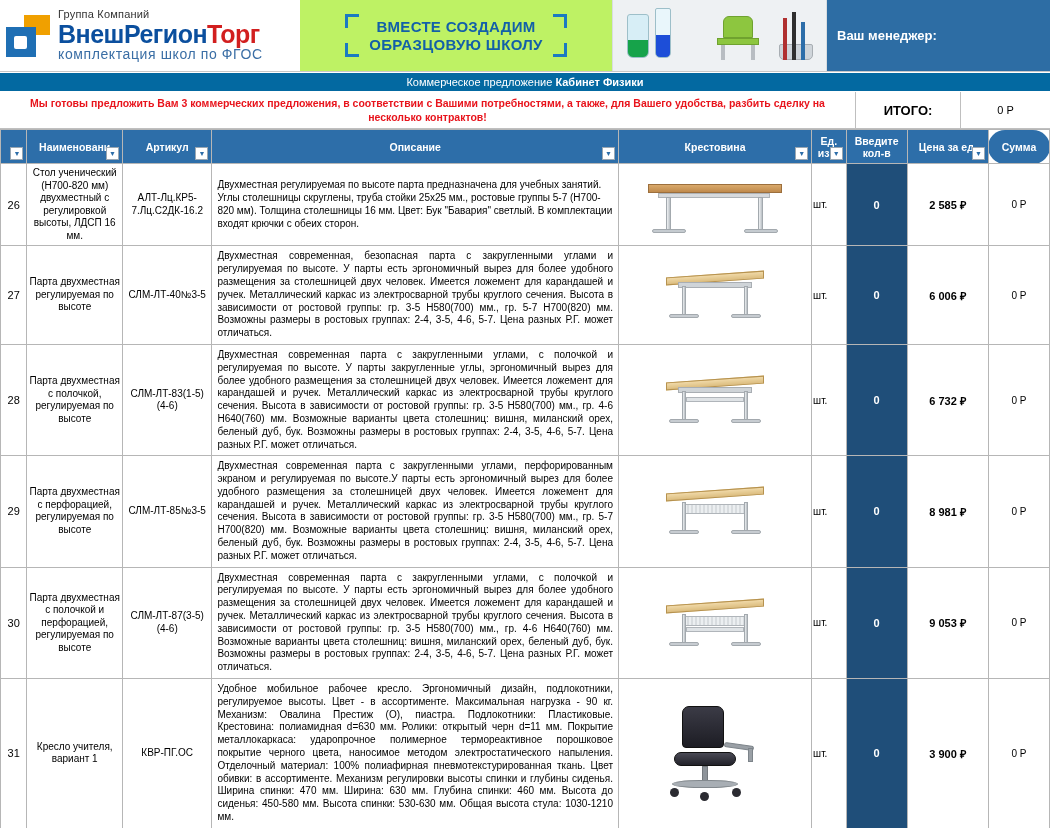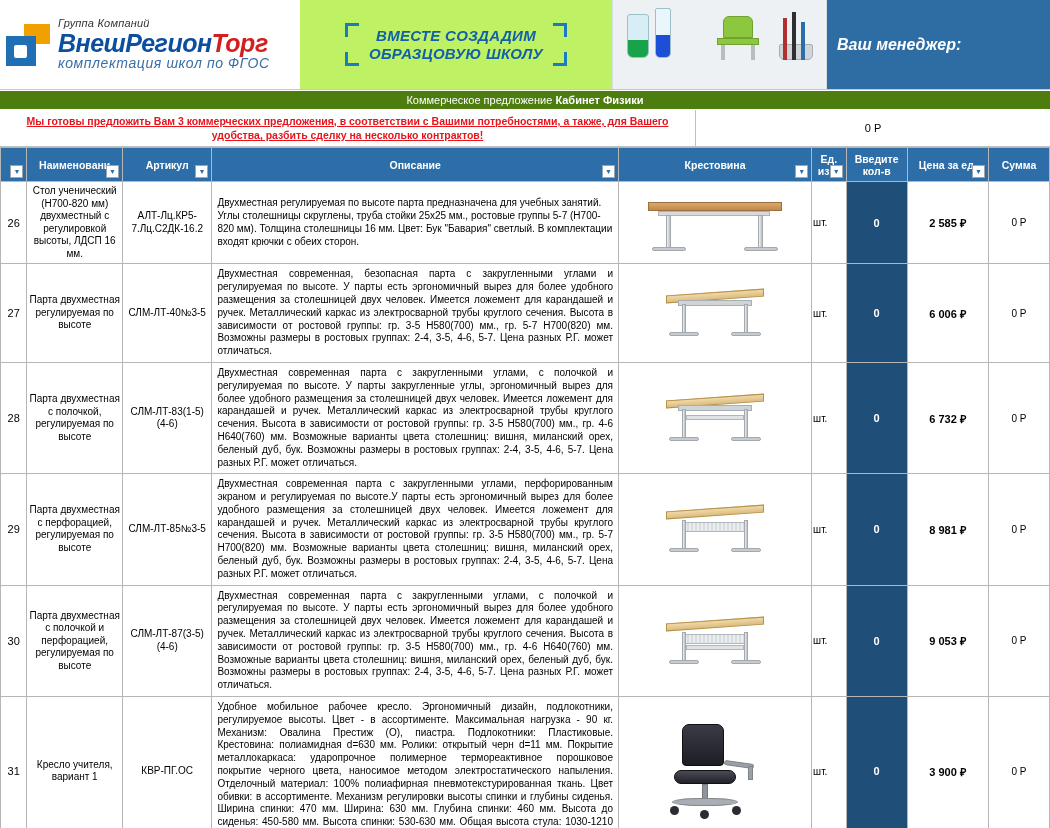--- a/index.html
+++ b/index.html
@@ -9,23 +9,22 @@
     font-family: "Liberation Sans", sans-serif;
     font-size: 11px;
     color: #000;
     background: #fff;
   }
   .page { width: 1050px; position: relative; }
 
   
   .header {
     display: flex;
-    height: 90px;
+    height: 72px;
     border-bottom: 1px solid #c8c8c8;
-    font-style: italic;
   }
   .logo-cell {
     width: 300px;
     display: flex;
     align-items: center;
     padding: 4px 6px;
     gap: 6px;
     background: #fff;
   }
   .logo-mark {
@@ -79,50 +78,49 @@
     position: relative;
     overflow: hidden;
     border-left: 1px solid #d8dde0;
     border-right: 1px solid #d8dde0;
   }
   .manager-cell {
     flex: 1;
     background: #2d6da4;
     color: #fff;
     font-weight: bold;
-    font-size: 16px;
+    font-size: 13px;
     display: flex;
     align-items: center;
     padding-left: 10px;
   }
 
   
   .title-strip {
-    background: #4d7c0f;
+    background: #0369a1;
     color: #fff;
     text-align: center;
     font-size: 11px;
     padding: 3px 0;
     border-top: 1px solid #fff;
     border-bottom: 1px solid #fff;
   }
   .title-strip b { font-weight: bold; }
 
   
   .notice-row { display: flex; border-bottom: 1px solid #bfbfbf; }
   .notice {
-    width: 696px;
+    width: 856px;
     color: #e8141c;
     font-weight: bold;
     font-size: 10.5px;
     text-align: center;
     line-height: 1.35;
     padding: 4px 8px;
     border-right: 1px solid #bfbfbf;
-    text-decoration: underline;
   }
   .itogo-label {
     width: 105px;
     display: flex; align-items: center; justify-content: center;
     font-weight: bold; font-size: 13px;
     border-right: 1px solid #bfbfbf;
   }
   .itogo-value {
     flex: 1;
     display: flex; align-items: center; justify-content: center;
@@ -160,21 +158,21 @@
     line-height: 1;
   }
   th.c-num { width: 26px; }
   th.c-name { width: 94px; }
   th.c-art { width: 88px; }
   th.c-desc { width: 400px; }
   th.c-img { width: 190px; }
   th.c-unit { width: 34px; }
   th.c-qty { width: 60px; }
   th.c-price { width: 80px; }
-  th.c-sum { width: 60px; }
+  th.c-sum { width: 60px; border-radius: 17px; }
 
   td.num { text-align: center; font-size: 11px; }
   td.name { text-align: center; font-size: 10px; padding: 3px 2px; line-height: 1.25; }
   td.art { text-align: center; font-size: 10px; padding: 3px 2px; line-height: 1.25; }
   td.desc { font-size: 10px; text-align: justify; padding: 4px 5px; line-height: 1.28; }
   td.img { background: #ffffff; text-align: center; padding: 2px; }
   td.unit { text-align: left; font-size: 10px; }
   td.qty {
     background: #1f4e79;
     color: #fff;
@@ -381,20 +379,21 @@
   </div>
 
   <div class="title-strip">
     <span>Коммерческое предложение </span><b>Кабинет Физики</b>
   </div>
 
   <div class="notice-row">
     <div class="notice">
       <div>Мы готовы предложить Вам 3 коммерческих предложения, в соответствии с Вашими потребностями, а также, для Вашего удобства, разбить сделку на несколько контрактов!</div>
     </div>
+    <div class="itogo-label">ИТОГО:</div>
     <div class="itogo-value">0 Р</div>
   </div>
 
   <table class="grid">
     <thead>
       <tr>
         <th class="c-num">
           <span class="filter-btn">▼</span>
         </th>
         <th class="c-name">

